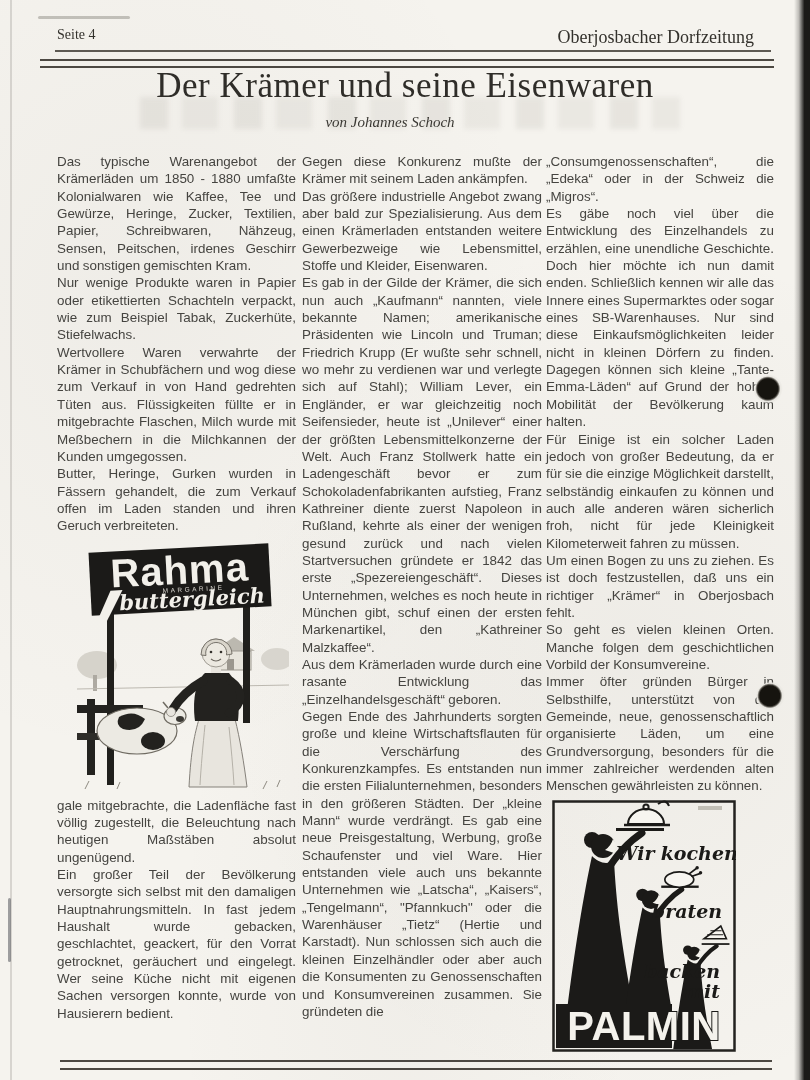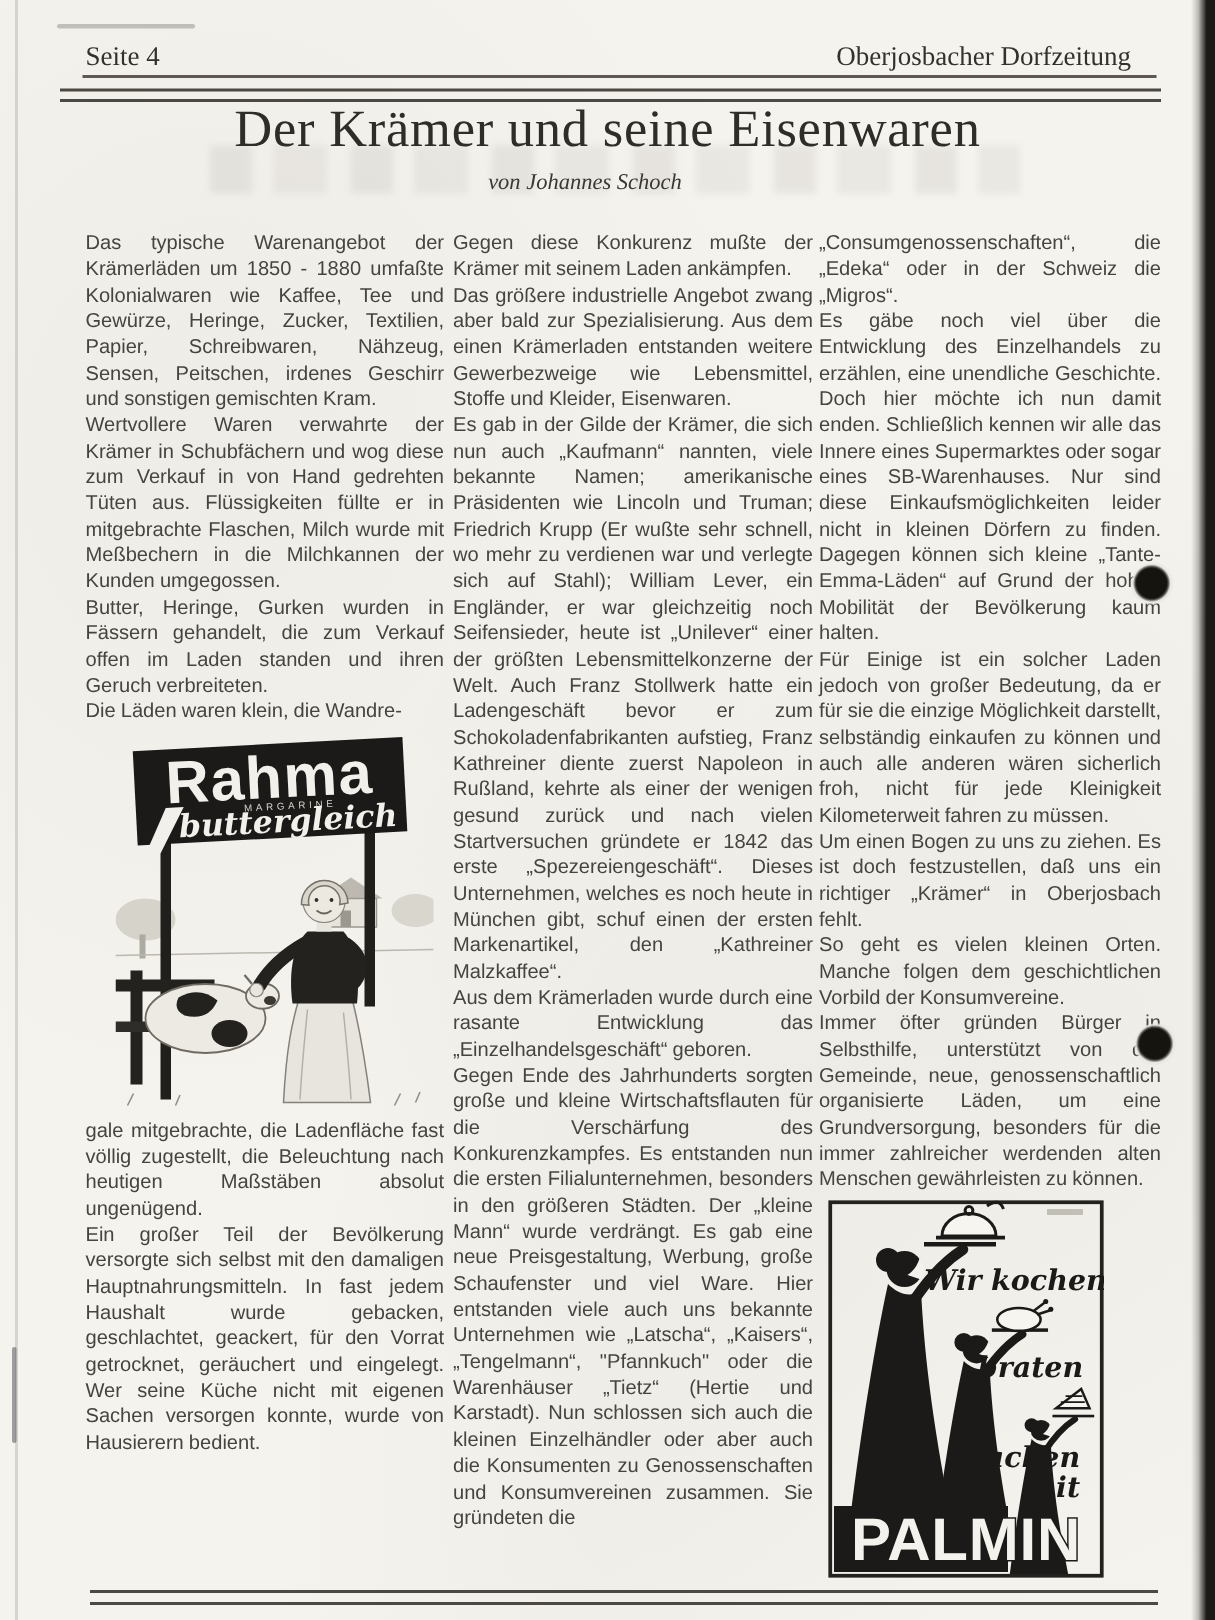--- a/index.html
+++ b/index.html
@@ -12,21 +12,21 @@
       radial-gradient(ellipse at 50% 90%, rgba(120,115,105,.04), transparent 40%);
     font-family:"Liberation Sans", sans-serif;
   }
   
   .scan-edge-right{position:absolute;right:0;top:0;width:16px;height:1080px;
     background:linear-gradient(90deg, rgba(24,23,20,0) 0%, rgba(24,23,20,.25) 30%, #1b1a17 65%);}
   .scan-edge-left{position:absolute;left:10px;top:0;width:2px;height:1080px;background:rgba(110,106,98,.22);}
   .scan-edge-left-dark{position:absolute;left:8px;top:898px;width:3px;height:64px;background:rgba(84,86,92,.55);border-radius:2px;}
   .scan-streak-top{position:absolute;left:38px;top:16px;width:92px;height:3px;background:rgba(100,96,90,.35);border-radius:2px;}
   
-  .hdr-left{position:absolute;left:57px;top:27px;font-family:"Liberation Serif",serif;font-size:18px;color:#33312c;}
+  .hdr-left{position:absolute;left:57px;top:27px;font-family:"Liberation Serif",serif;font-size:14px;color:#33312c;}
   .hdr-right{position:absolute;right:56px;top:27px;font-family:"Liberation Serif",serif;font-size:18px;color:#33312c;}
   .rule-thin{position:absolute;left:55px;top:50px;width:716px;height:2px;background:#5d5952;}
   .rule-double{position:absolute;left:40px;top:59px;width:734px;height:5px;
     border-top:2px solid #4c4842;border-bottom:2px solid #4c4842;}
   .rule-double-bottom{position:absolute;left:60px;top:1060px;width:712px;height:6px;
     border-top:2px solid #4c4842;border-bottom:2px solid #4c4842;}
   
   .title{position:absolute;left:40px;top:66px;width:730px;text-align:center;
     font-family:"Liberation Serif",serif;font-size:35px;color:#2f2d29;letter-spacing:.5px;}
   .byline{position:absolute;left:25px;top:114px;width:730px;text-align:center;
@@ -63,23 +63,23 @@
   <div class="hdr-right">Oberjosbacher Dorfzeitung</div>
   <div class="rule-thin"></div>
   <div class="rule-double"></div>
 
   <div class="ghost-title"></div>
   <div class="title">Der Krämer und seine Eisenwaren</div>
   <div class="byline">von Johannes Schoch</div>
 
   <div class="col col-left">
     <p>Das typische Warenangebot der Krämerläden um 1850 - 1880 umfaßte Kolonialwaren wie Kaffee, Tee und Gewürze, Heringe, Zucker, Textilien, Papier, Schreibwaren, Nähzeug, Sensen, Peitschen, irdenes Geschirr und sonstigen gemischten Kram.</p>
+    <p>Nur wenige Produkte waren in Papier oder etikettierten Schachteln verpackt, wie zum Beispiel Tabak, Zuckerhüte, Stiefelwachs.</p>
     <p>Wertvollere Waren verwahrte der Krämer in Schubfächern und wog diese zum Verkauf in von Hand gedrehten Tüten aus. Flüssigkeiten füllte er in mitgebrachte Flaschen, Milch wurde mit Meßbechern in die Milchkannen der Kunden umgegossen.</p>
     <p>Butter, Heringe, Gurken wurden in Fässern gehandelt, die zum Verkauf offen im Laden standen und ihren Geruch verbreiteten.</p>
-    <p>Die Läden waren klein, die Wandre-</p>
 
     <div class="rahma-wrap">
       <svg width="212" height="250" viewBox="0 0 212 250" xmlns="http://www.w3.org/2000/svg">
 
         <g opacity="0.9">
           <ellipse cx="20" cy="124" rx="20" ry="14" fill="#d3d0c8"></ellipse>
           <rect x="16" y="134" width="4" height="16" fill="#a6a299"></rect>
           <ellipse cx="200" cy="118" rx="16" ry="11" fill="#d6d3cb"></ellipse>
           <polygon points="136,110 178,110 157,96" fill="#b7b3aa"></polygon>
           <rect x="140" y="110" width="34" height="19" fill="#e6e3db" stroke="#928e85" stroke-width="1"></rect>

